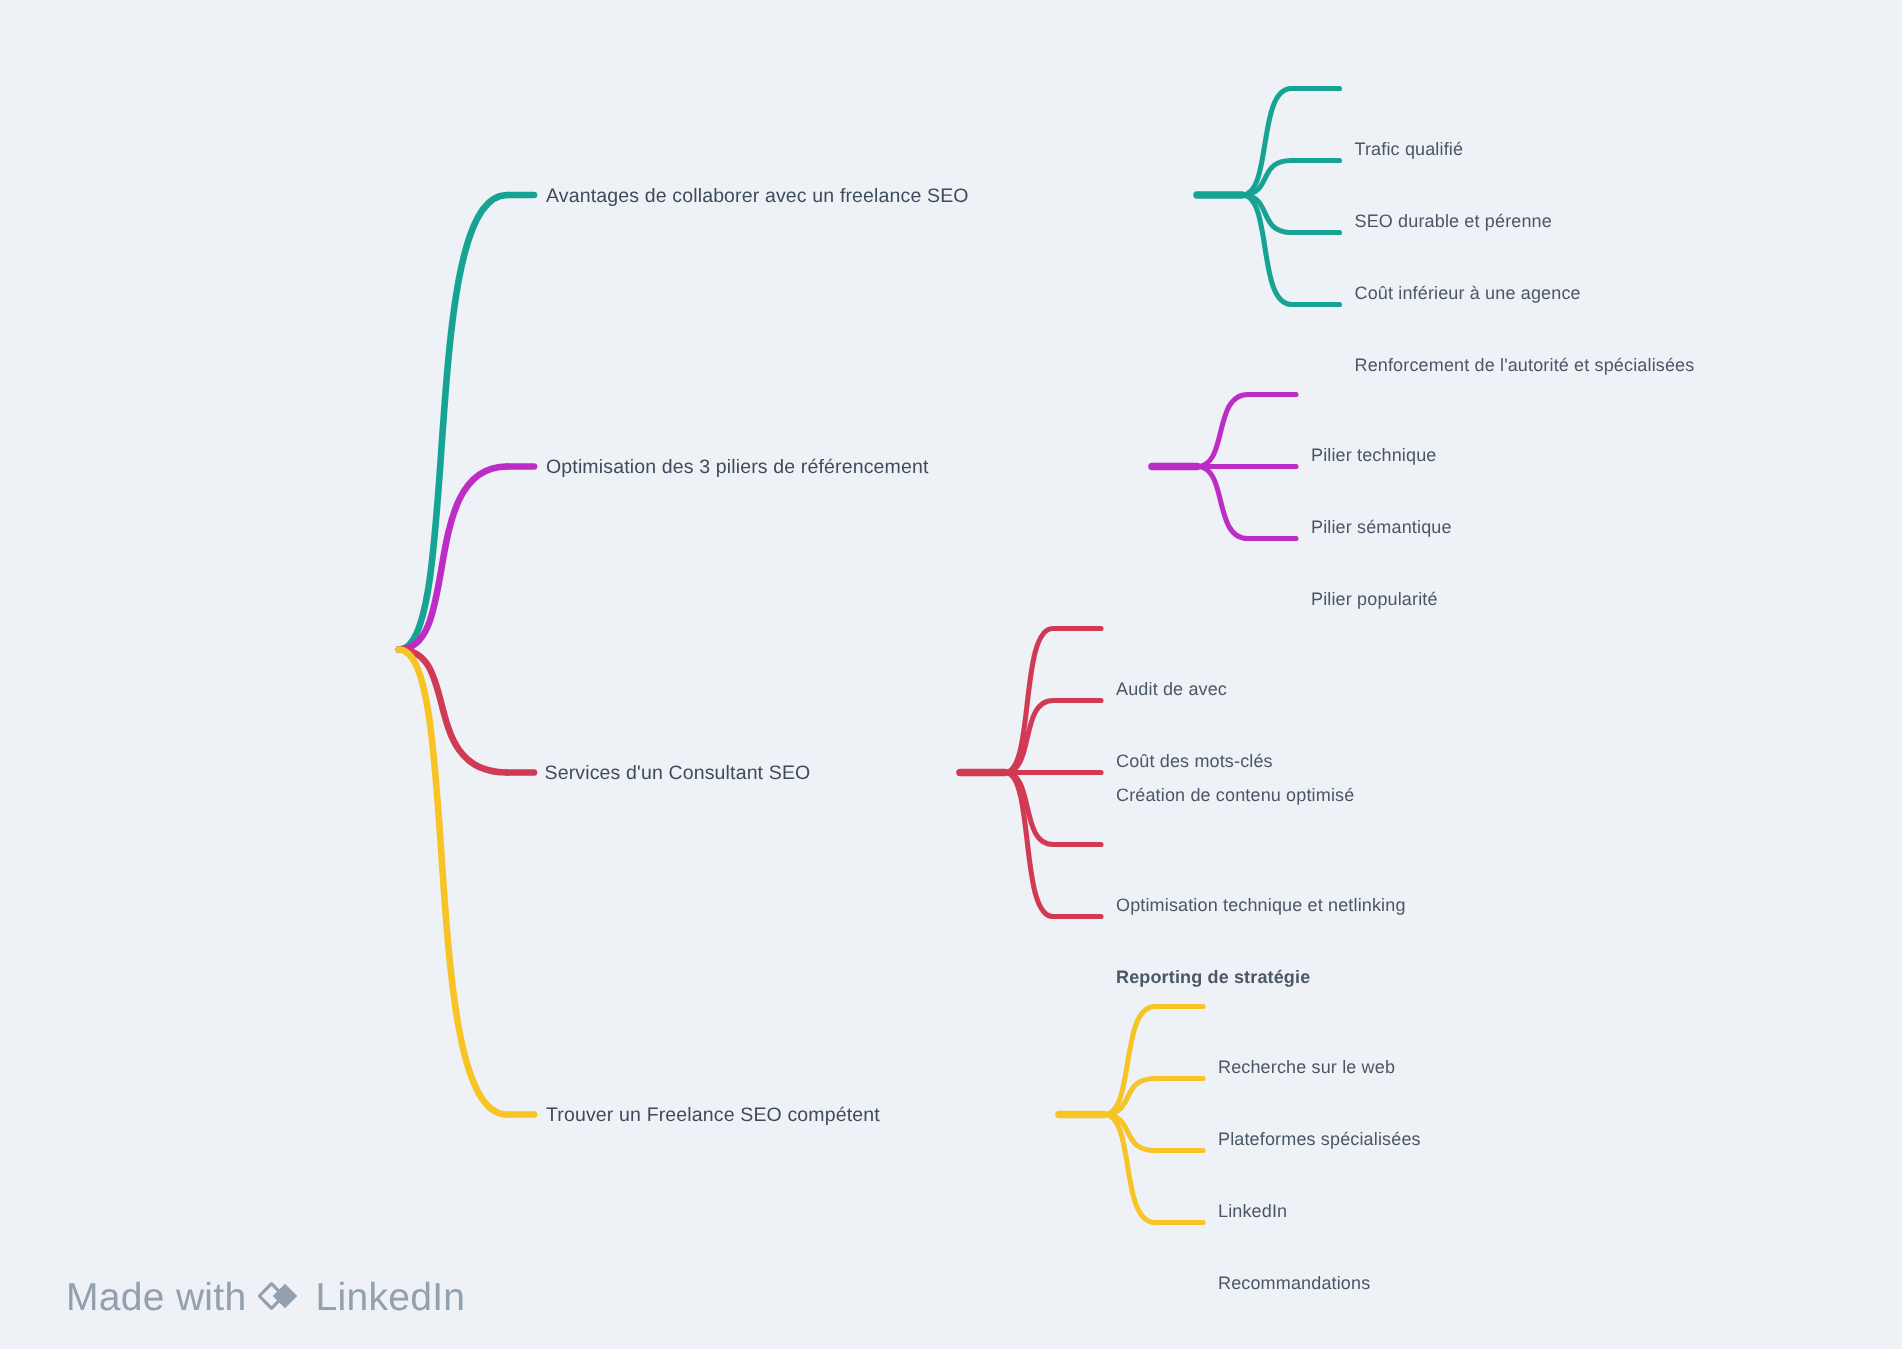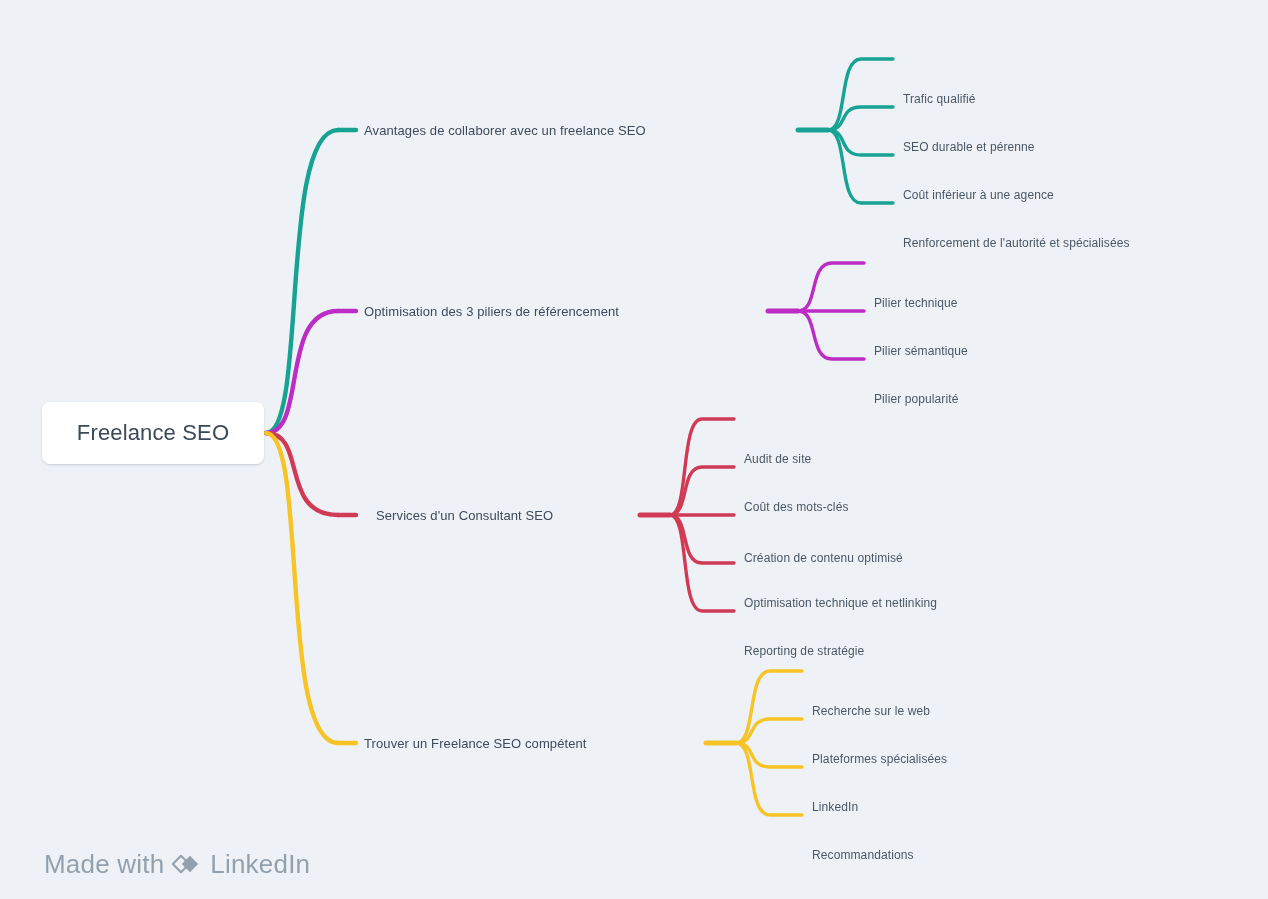--- a/index.html
+++ b/index.html
@@ -124,40 +124,37 @@
         <path d="M 266 433 C 307.76 433, 278.96 743, 338 743" class="mm-link" stroke="#F7C325" stroke-width="4.4"></path>
         <path d="M 338 743 L 356 743" class="mm-link" stroke="#F7C325" stroke-width="4.4"></path>
         <path d="M 706 743 L 736 743" class="mm-link" stroke="#F7C325" stroke-width="5"></path>
         <path d="M 736 743 C 757.08 743, 746.2 671, 770 671 L 802 671" class="mm-link" stroke="#F7C325" stroke-width="3.4"></path>
         <path d="M 736 743 C 757.08 743, 746.2 719, 770 719 L 802 719" class="mm-link" stroke="#F7C325" stroke-width="3.4"></path>
         <path d="M 736 743 C 757.08 743, 746.2 767, 770 767 L 802 767" class="mm-link" stroke="#F7C325" stroke-width="3.4"></path>
         <path d="M 736 743 C 757.08 743, 746.2 815, 770 815 L 802 815" class="mm-link" stroke="#F7C325" stroke-width="3.4"></path>
       </g>
   </svg>
 
-  <div class="root-node" id="root-node" style="left: 42px; top: 402px; width: 222px; height: 62px; background: rgb(255, 255, 255);">
-    <span class="root-node-label" style="color: rgb(59, 72, 89);">Freelance SEO</span>
-  </div>
 
   <div id="labels-layer">
       <div class="branch-label" style="left: 364px; top: 130px;">Avantages de collaborer avec un freelance SEO</div>
       <div class="leaf-label" style="left: 903px; top: 59px;">Trafic qualifié</div>
       <div class="leaf-label" style="left: 903px; top: 107px;">SEO durable et pérenne</div>
       <div class="leaf-label" style="left: 903px; top: 155px;">Coût inférieur à une agence</div>
       <div class="leaf-label" style="left: 903px; top: 203px;">Renforcement de l'autorité et spécialisées</div>
       <div class="branch-label" style="left: 364px; top: 311px;">Optimisation des 3 piliers de référencement</div>
       <div class="leaf-label" style="left: 874px; top: 263px;">Pilier technique</div>
       <div class="leaf-label" style="left: 874px; top: 311px;">Pilier sémantique</div>
       <div class="leaf-label" style="left: 874px; top: 359px;">Pilier popularité</div>
-      <div class="branch-label" style="left: 376px; top: 515px;">Services d'un Consultant SEO</div>
-      <div class="leaf-label" style="left: 744px; top: 419px;">Audit de site</div>
+      <div class="branch-label" style="left: 363px; top: 515px;">Services d'un Consultant SEO</div>
+      <div class="leaf-label" style="left: 744px; top: 419px;">Audit de avec</div>
       <div class="leaf-label" style="left: 744px; top: 467px;">Coût des mots-clés</div>
-      <div class="leaf-label" style="left: 744px; top: 518px;">Création de contenu optimisé</div>
+      <div class="leaf-label" style="left: 744px; top: 490px;">Création de contenu optimisé</div>
       <div class="leaf-label" style="left: 744px; top: 563px;">Optimisation technique et netlinking</div>
-      <div class="leaf-label" style="left: 744px; top: 611px;">Reporting de stratégie</div>
+      <div class="leaf-label" style="left: 744px; top: 611px; font-weight: bold;">Reporting de stratégie</div>
       <div class="branch-label" style="left: 364px; top: 743px;">Trouver un Freelance SEO compétent</div>
       <div class="leaf-label" style="left: 812px; top: 671px;">Recherche sur le web</div>
       <div class="leaf-label" style="left: 812px; top: 719px;">Plateformes spécialisées</div>
       <div class="leaf-label" style="left: 812px; top: 767px;">LinkedIn</div>
       <div class="leaf-label" style="left: 812px; top: 815px;">Recommandations</div>
     </div>
 
 </div>
 
 <div class="watermark">

